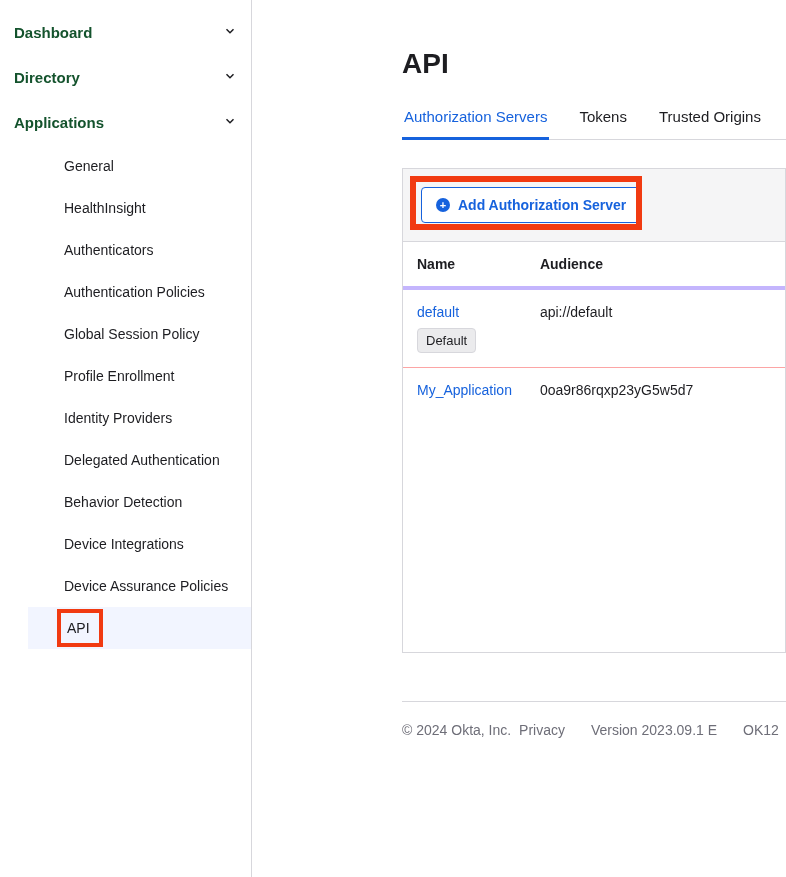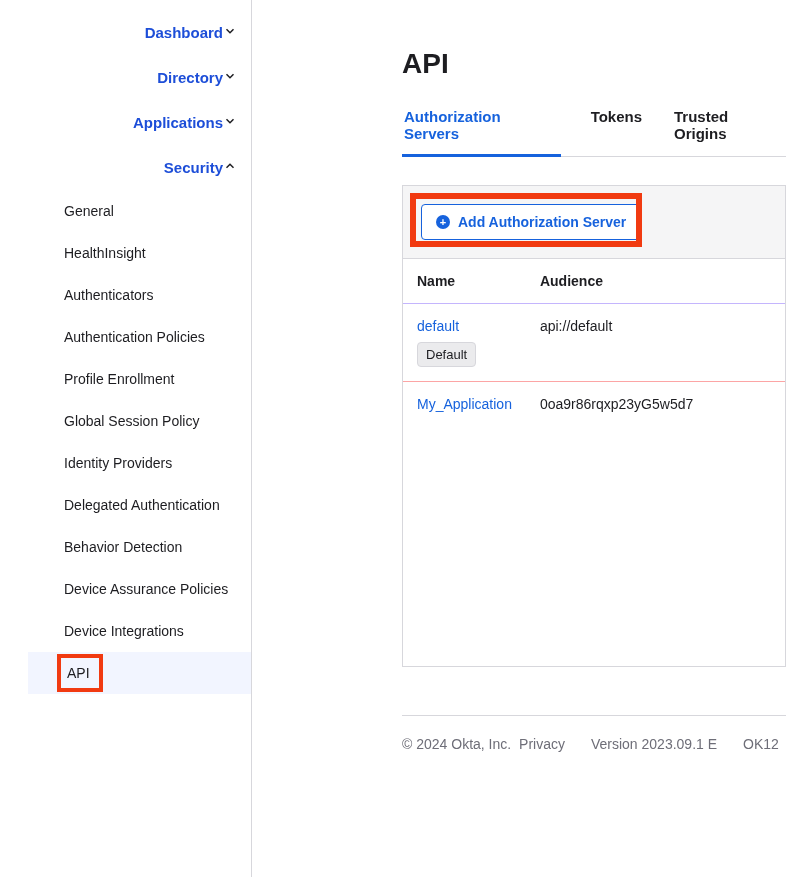--- a/index.html
+++ b/index.html
@@ -17,26 +17,26 @@
   .sidebar {
     width: 252px;
     border-right: 1px solid #d7d7dc;
     background: #fff;
     padding-top: 10px;
     overflow-y: auto;
   }
   .nav-row {
     display: flex;
     align-items: center;
-    justify-content: flex-end;
+    justify-content: space-between;
     padding: 14px 14px 14px 14px;
     font-weight: 600;
     font-size: 15px;
     cursor: pointer;
-    color: #1d4ed8;
+    color: #14532d;
   }
   .nav-row .chev { color: #1d1d21; }
   .nav-sub {
     padding: 13px 14px 13px 36px;
     font-size: 14px;
     color: #1d1d21;
     cursor: pointer;
     font-weight: 400;
     margin-left: 28px;
   }
@@ -65,21 +65,21 @@
   h1.page-title {
     font-size: 28px;
     font-weight: 600;
     margin-bottom: 28px;
   }
   .tabs {
     display: flex;
     gap: 28px;
     border-bottom: 1px solid #d7d7dc;
     font-size: 15px;
-    font-weight: 700;
+    font-weight: 400;
   }
   .tab {
     padding: 0 2px 12px 2px;
     cursor: pointer;
     color: #1d1d21;
   }
   .tab.active {
     color: #1662dd;
     border-bottom: 3px solid #1662dd;
     margin-bottom: -1px;
@@ -127,21 +127,21 @@
   }
   .tbl { width: 100%; border-collapse: collapse; }
   .tbl th, .tbl td {
     text-align: left;
     padding: 14px 14px;
     font-size: 14px;
     vertical-align: top;
   }
   .tbl th {
     font-weight: 600;
-    border-bottom: 1px solid #c4b5fd;
+    border-bottom: 4px solid #c4b5fd;
   }
   .tbl tr + tr td { border-top: 1px solid #fca5a5; }
   .link { color: #1662dd; cursor: pointer; }
   .badge {
     display: inline-block;
     background: #ebebed;
     border: 1px solid #d7d7dc;
     border-radius: 4px;
     padding: 4px 8px;
     font-size: 13px;
@@ -175,37 +175,31 @@
     <span class="chev"><svg viewBox="0 0 24 24" fill="none" stroke="currentColor" stroke-width="2.5">
           <polyline points="6 9 12 15 18 9"></polyline>
         </svg></span>
   </div>
   <div class="nav-row">
     <span>Applications</span>
     <span class="chev"><svg viewBox="0 0 24 24" fill="none" stroke="currentColor" stroke-width="2.5">
           <polyline points="6 9 12 15 18 9"></polyline>
         </svg></span>
   </div>
-  <div class="nav-row">
-    <span>Security</span>
-    <span class="chev"><svg viewBox="0 0 24 24" fill="none" stroke="currentColor" stroke-width="2.5">
-          <polyline points="6 15 12 9 18 15"></polyline>
-        </svg></span>
-  </div>
   <div class="nav-sub"><span>General</span></div>
   <div class="nav-sub"><span>HealthInsight</span></div>
   <div class="nav-sub"><span>Authenticators</span></div>
   <div class="nav-sub"><span>Authentication Policies</span></div>
+  <div class="nav-sub"><span>Global Session Policy</span></div>
   <div class="nav-sub"><span>Profile Enrollment</span></div>
-  <div class="nav-sub"><span>Global Session Policy</span></div>
   <div class="nav-sub"><span>Identity Providers</span></div>
   <div class="nav-sub"><span>Delegated Authentication</span></div>
   <div class="nav-sub"><span>Behavior Detection</span></div>
+  <div class="nav-sub"><span>Device Integrations</span></div>
   <div class="nav-sub"><span>Device Assurance Policies</span></div>
-  <div class="nav-sub"><span>Device Integrations</span></div>
   <div class="nav-sub active highlight-box">
     <span>API</span>
     <span class="red-callout"></span>
   </div>
 </nav>
 
 <main class="main">
   <div class="main-inner">
     <h1 class="page-title">API</h1>
 

